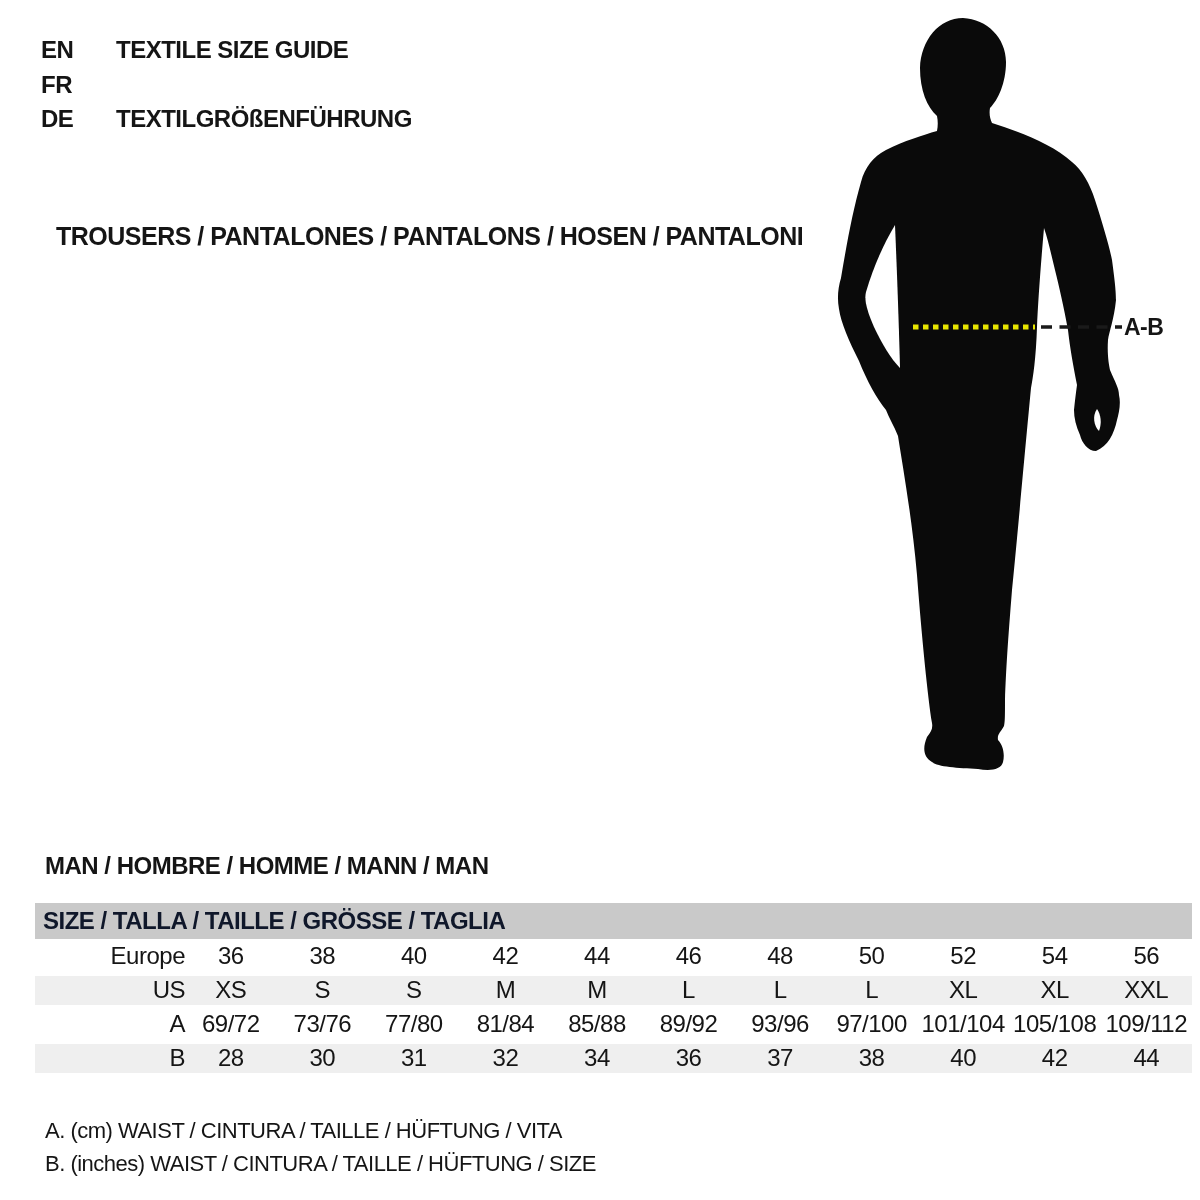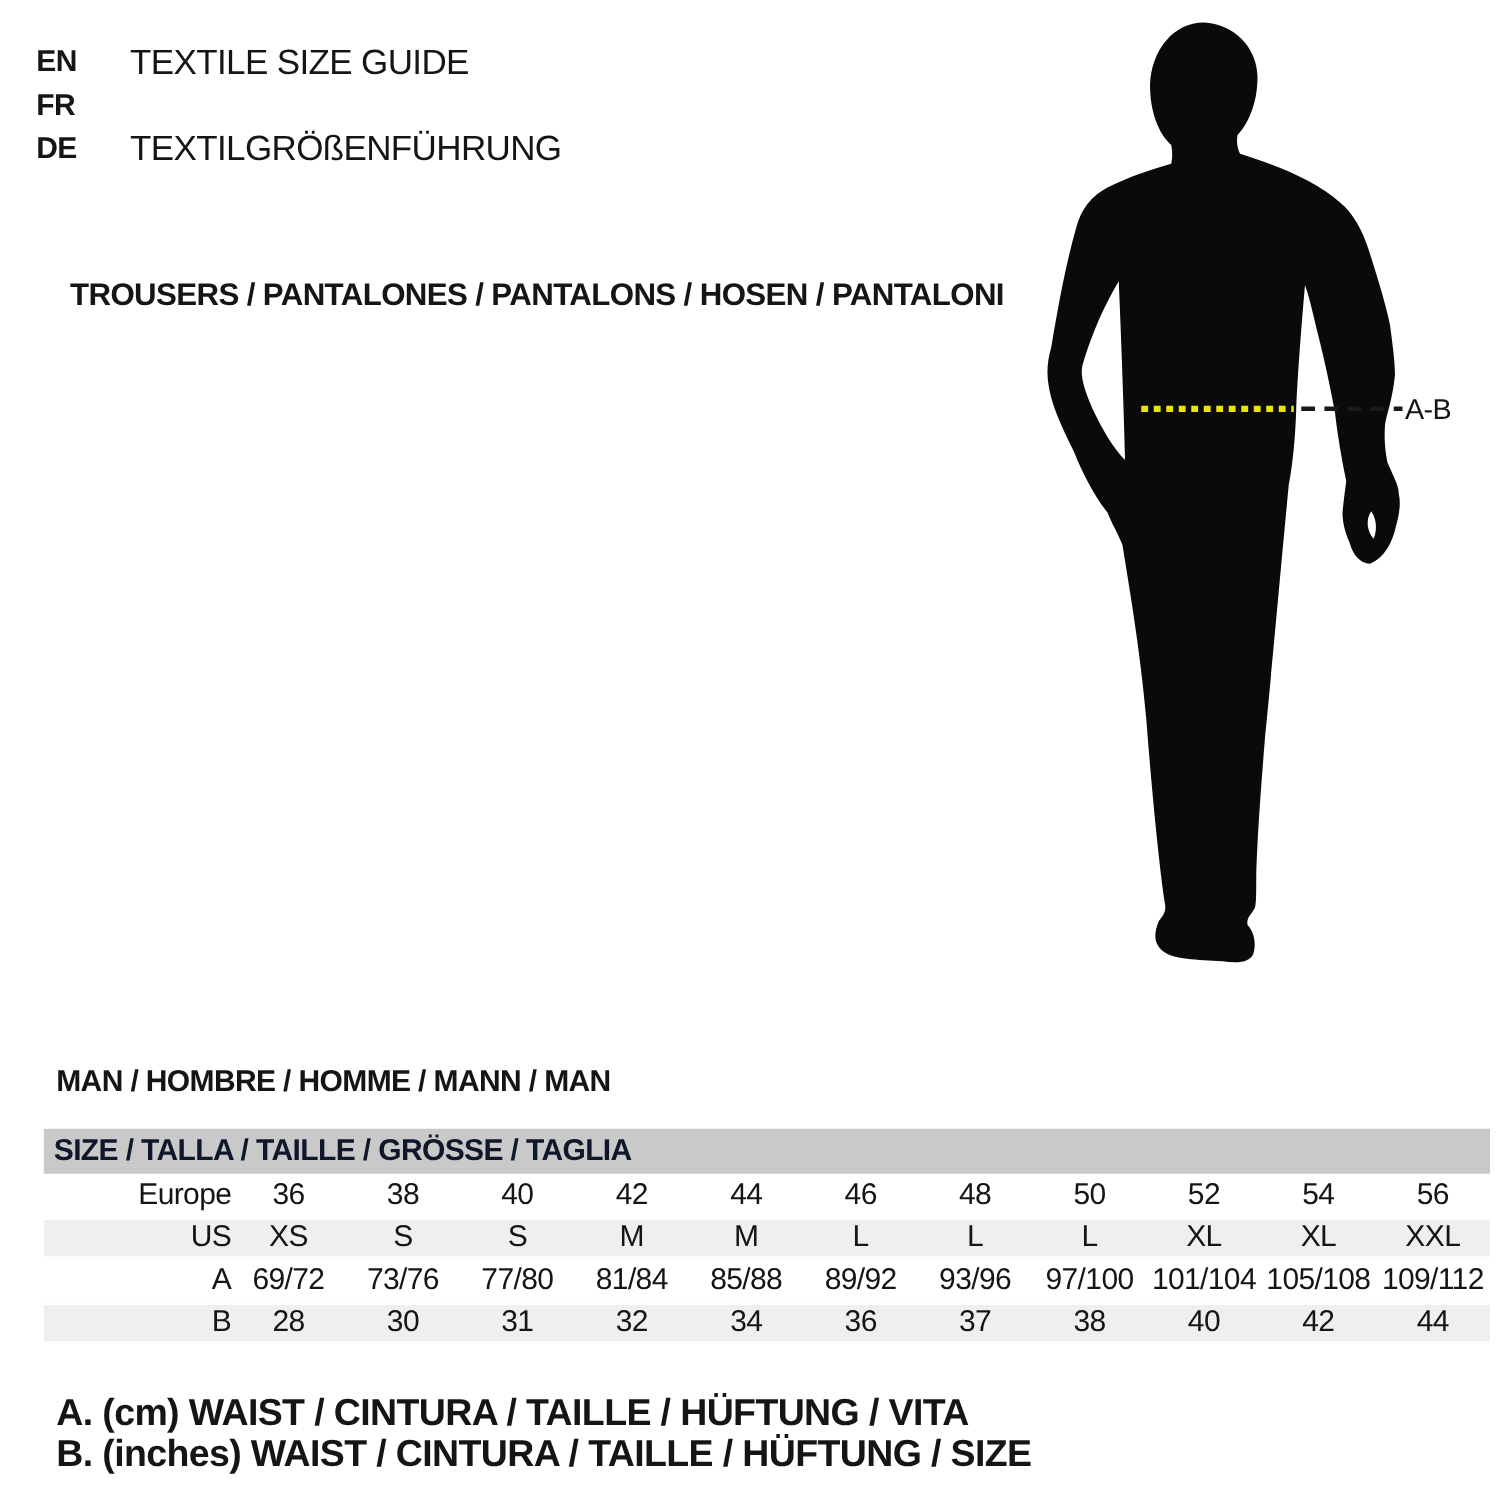--- a/index.html
+++ b/index.html
@@ -1,42 +1,42 @@
 <!DOCTYPE html>
 <html style="--header-bg: #c9c9c9; --stripe-bg: #efefef;"><head>
 <meta charset="utf-8">
 <style>
   html,body{margin:0;padding:0;background:#ffffff;}
   .canvas{
     position:relative;width:1200px;height:1200px;background:#fff;overflow:hidden;
     font-family:"Liberation Sans","DejaVu Sans",sans-serif;color:#151515;
   }
   
-  .lang-block{position:absolute;left:29px;top:33px;}
+  .lang-block{position:absolute;left:41px;top:33px;}
   .lang-row{display:flex;height:34.5px;align-items:center;}
   .lang-code{display:inline-block;width:75px;font-weight:700;font-size:24px;letter-spacing:-.5px;}
-  .lang-title{display:inline-block;font-weight:400;font-size:28px;letter-spacing:-.5px;}
+  .lang-title{display:inline-block;font-weight:700;font-size:24px;letter-spacing:-.5px;}
   .product-line{position:absolute;left:45px;top:222px;font-weight:700;font-size:25px;letter-spacing:-.5px;margin-left:11px;}
   
   .figure-wrap{position:absolute;left:820px;top:10px;width:370px;height:790px;}
-  .ab-label{position:absolute;left:1124px;top:314px;font-weight:400;font-size:23px;letter-spacing:-.5px;}
+  .ab-label{position:absolute;left:1124px;top:314px;font-weight:700;font-size:23px;letter-spacing:-.5px;}
   
   .section-title{position:absolute;left:45px;top:852px;font-weight:700;font-size:24px;letter-spacing:-.5px;text-align:right;}
   .size-table{position:absolute;left:35px;top:903px;width:1157px;}
   .thead{
     height:36px;line-height:36px;background:var(--header-bg,#c9c9c9);
     color:#0f172a;font-weight:700;font-size:24px;letter-spacing:-.5px;padding-left:8px;box-sizing:border-box;
   }
   .trow{display:flex;height:34px;align-items:center;}
   .trow.stripe{background:var(--stripe-bg,#efefef);box-shadow:inset 0 3px 0 #fff,inset 0 -2px 0 #fff;}
   .tlabel{width:150px;padding-left:8px;box-sizing:border-box;font-size:24px;letter-spacing:-.5px;text-align:right;}
   .tcell{flex:1 1 0;text-align:center;font-size:24px;letter-spacing:-.5px;}
   
   .footnotes{position:absolute;left:45px;top:1114px;}
-  .footnote{height:33px;line-height:33px;font-weight:700;font-size:30px;letter-spacing:-.5px;}
+  .footnote{height:33px;line-height:33px;font-weight:400;font-size:22px;letter-spacing:-.5px;}
 </style>
 </head>
 <body>
 
 <div class="canvas">
 
   <div class="lang-block">
     <div class="lang-row">
       <span class="lang-code">EN</span>
       <span class="lang-title">TEXTILE SIZE GUIDE</span>

